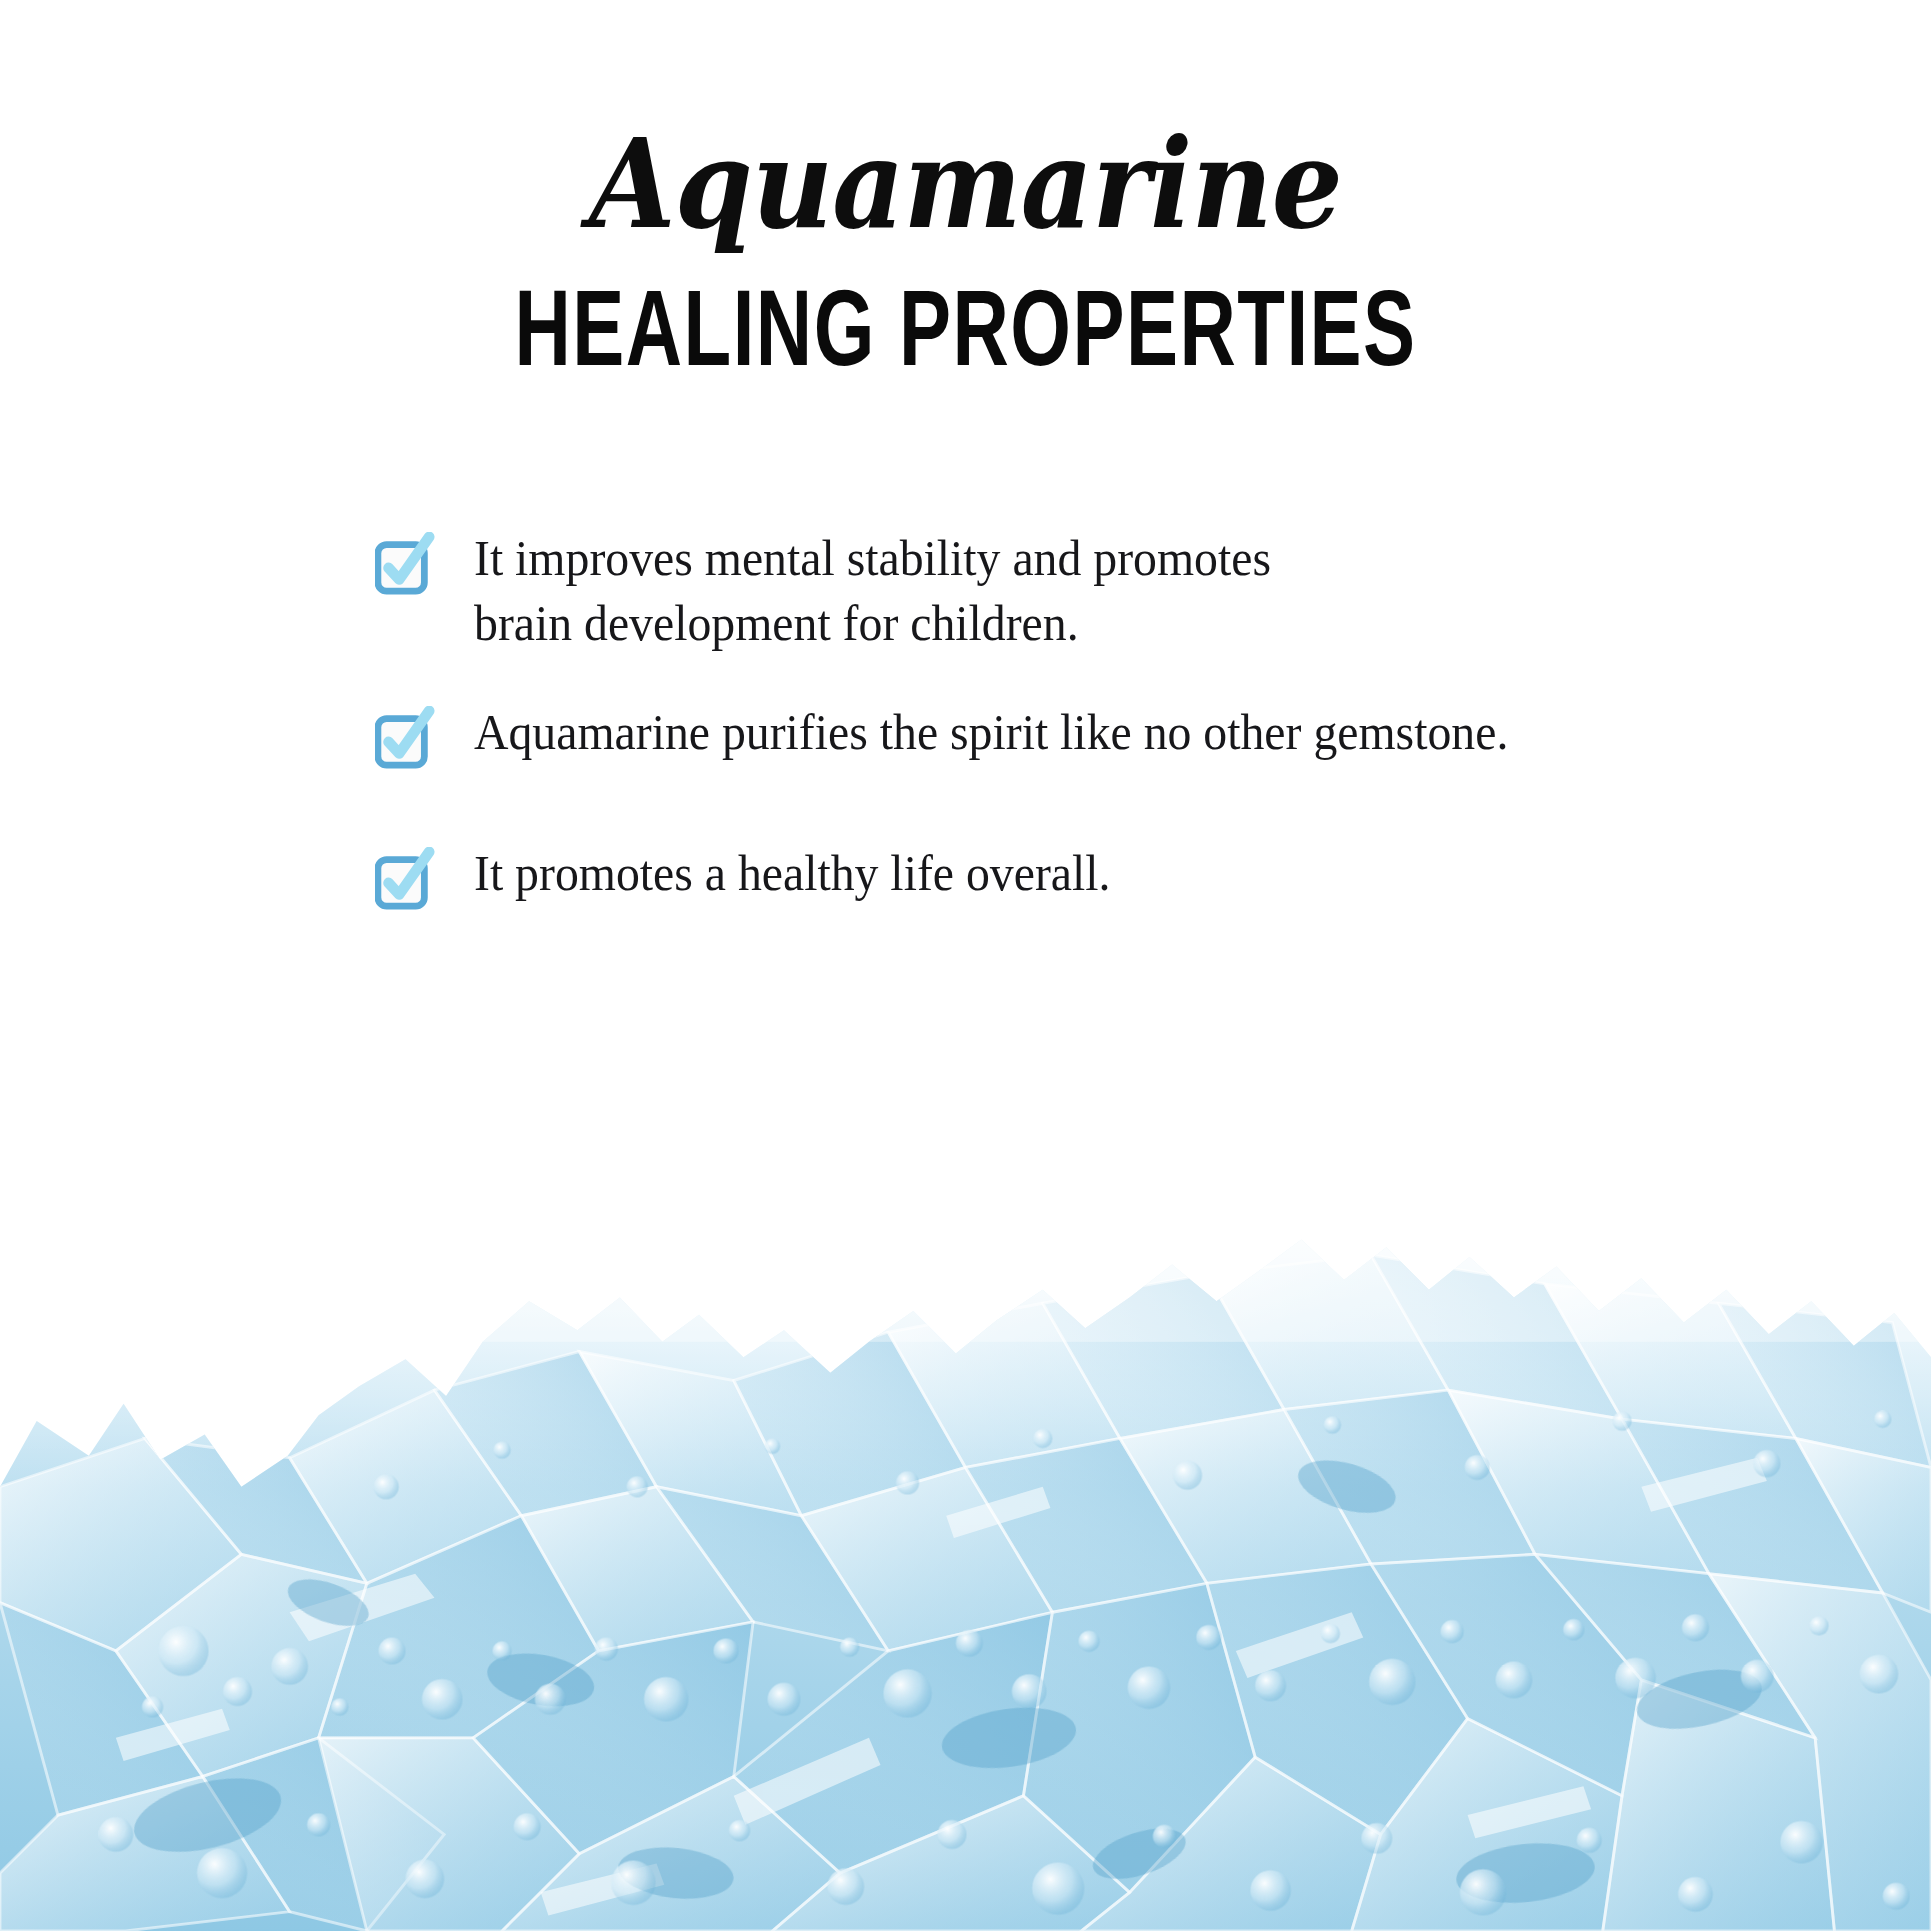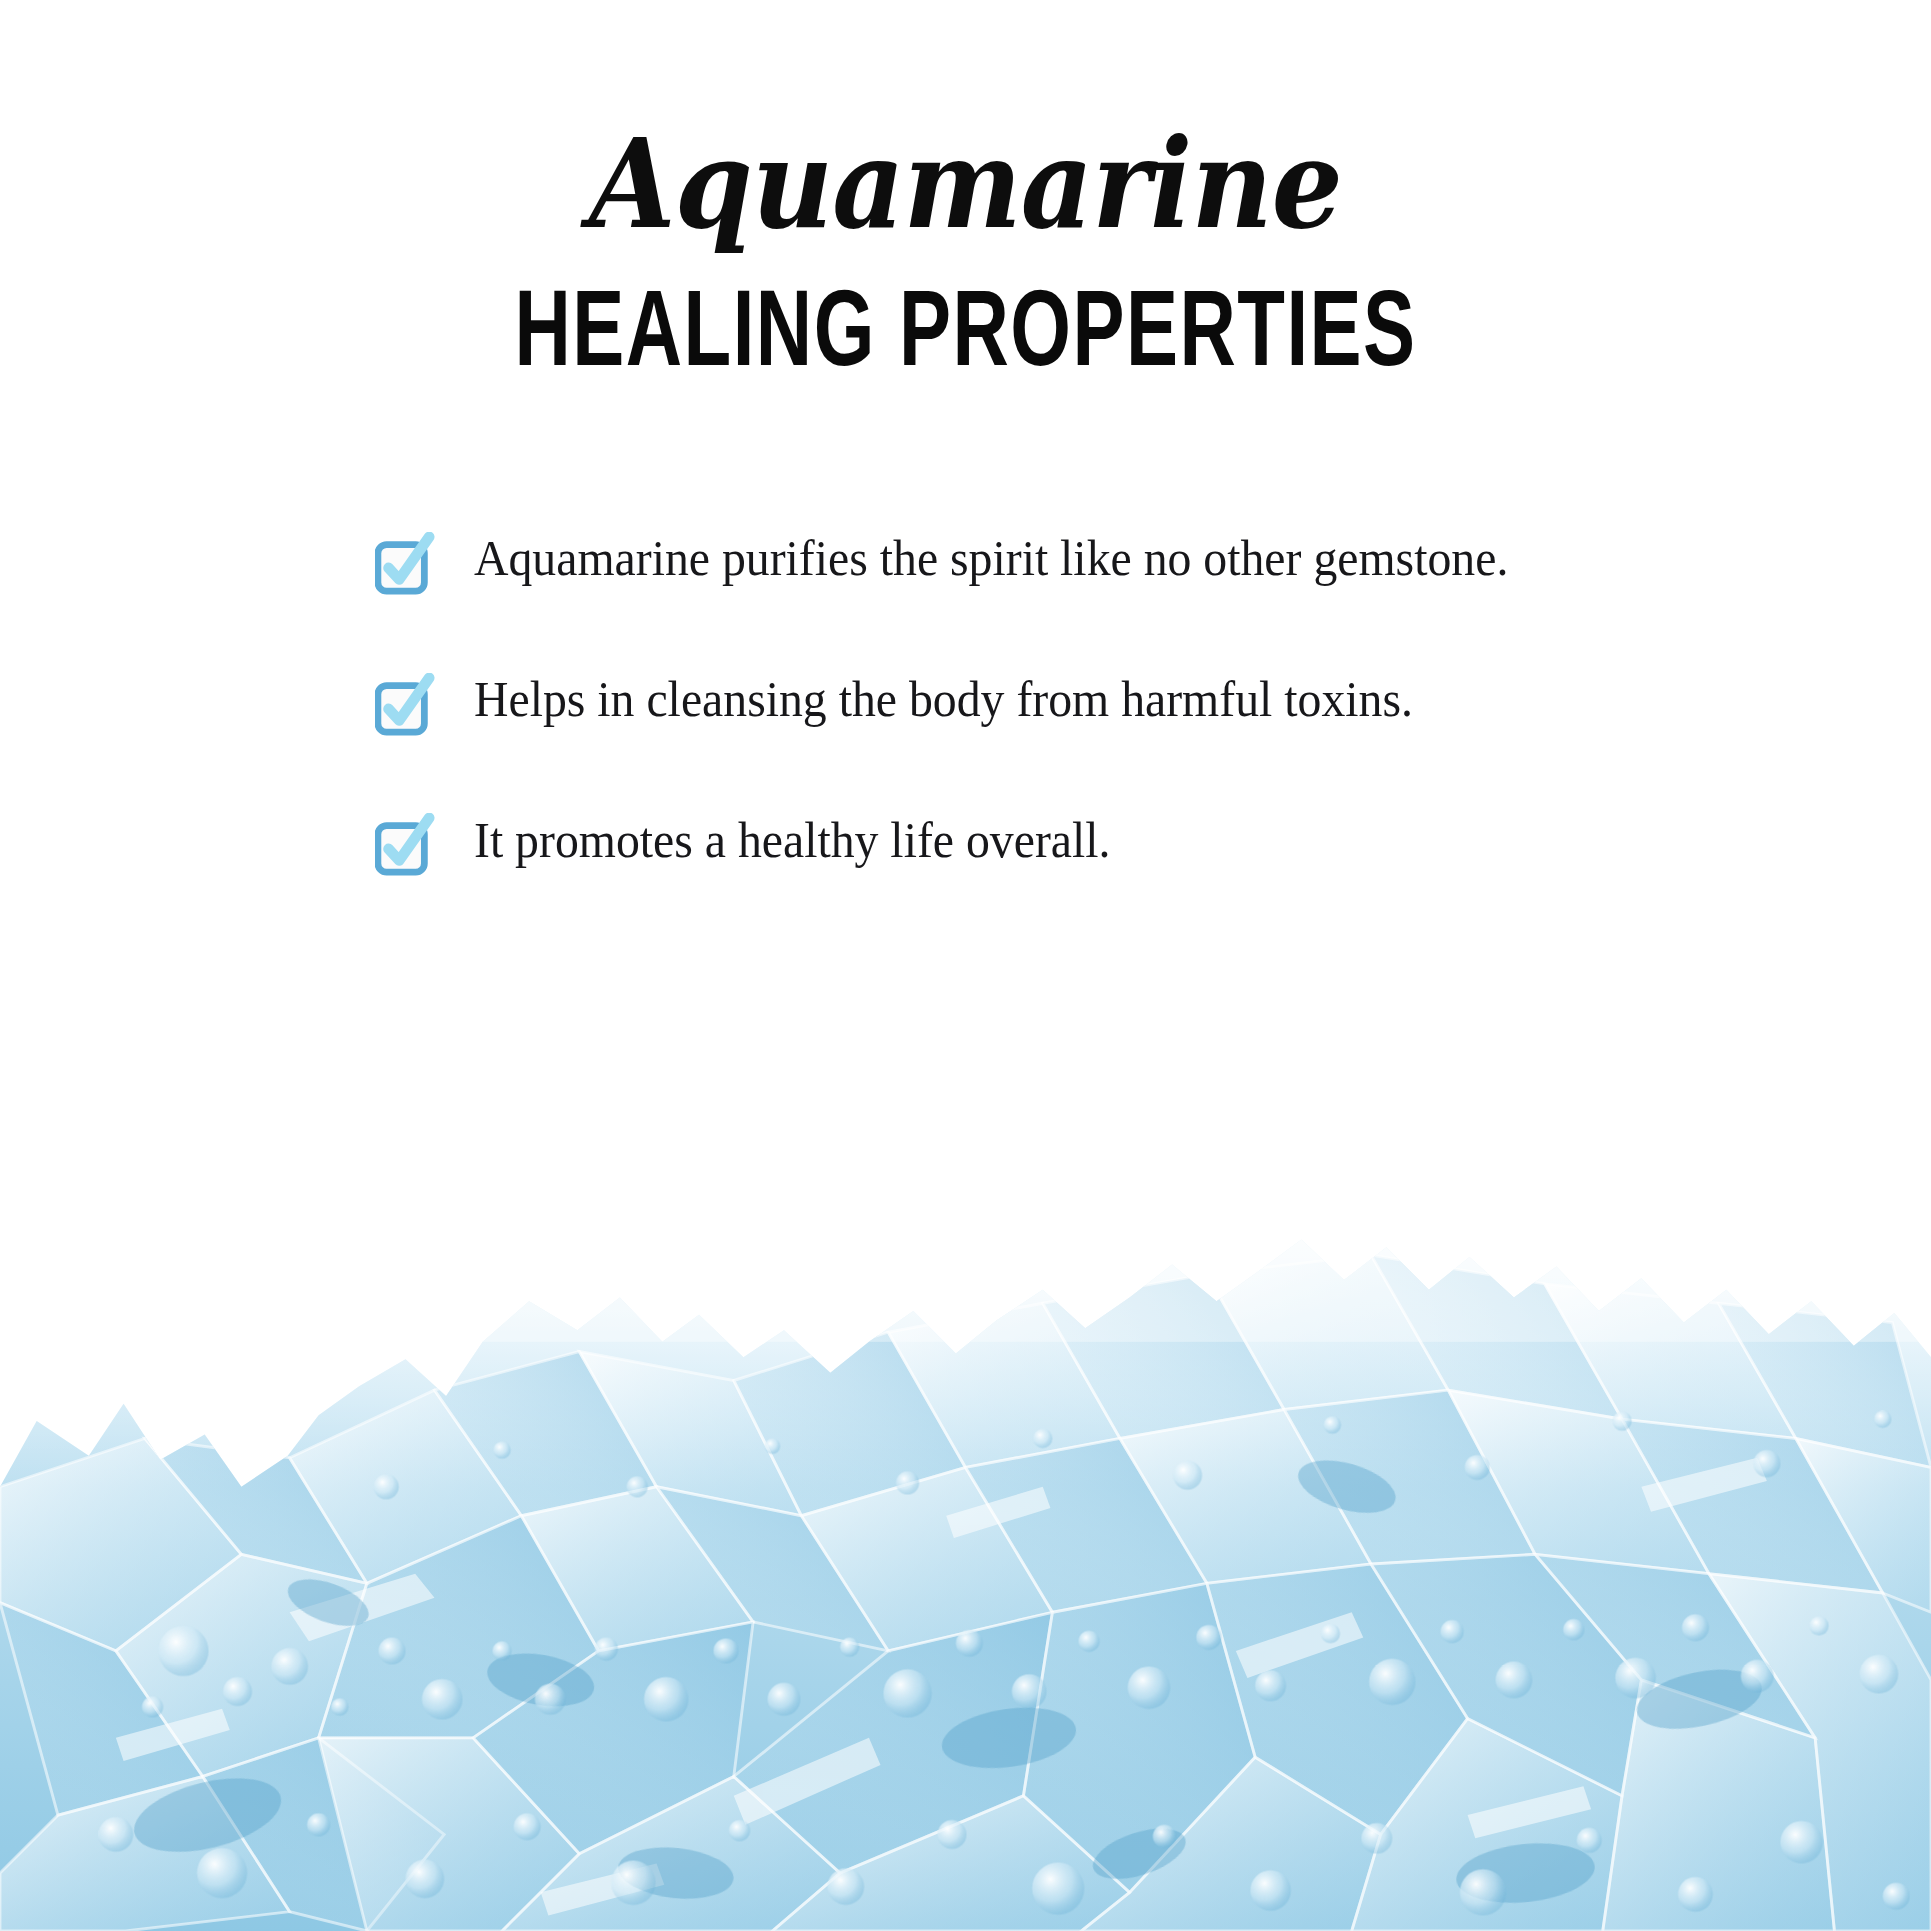--- a/index.html
+++ b/index.html
@@ -110,40 +110,41 @@
 <div id="poster">
 
   <div class="title-wrap">
     <div class="title-script">Aquamarine</div>
     <div class="title-sub">HEALING PROPERTIES</div>
   </div>
 
   <div class="list">
 
 
+    <div class="list-item gap-md">
+      <span class="checkbox-icon">
+        <svg viewBox="0 0 62 66" xmlns="http://www.w3.org/2000/svg">
+          <rect x="3" y="13" width="48" height="48" rx="9" ry="9" fill="#fbfbfb" stroke="#5aa9d6" stroke-width="7"></rect>
+          <path d="M14 37 L25 49 L56 5" fill="none" stroke="#9ddcf2" stroke-width="11" stroke-linecap="round" stroke-linejoin="round"></path>
+        </svg>
+      </span>
+      <span class="item-text">It improves mental stability and promotes
+brain development for children.</span>
+    </div>
 
     <div class="list-item gap-xl">
       <span class="checkbox-icon">
         <svg viewBox="0 0 62 66" xmlns="http://www.w3.org/2000/svg">
           <rect x="3" y="13" width="48" height="48" rx="9" ry="9" fill="#fbfbfb" stroke="#5aa9d6" stroke-width="7"></rect>
           <path d="M14 37 L25 49 L56 5" fill="none" stroke="#9ddcf2" stroke-width="11" stroke-linecap="round" stroke-linejoin="round"></path>
         </svg>
       </span>
       <span class="item-text">Aquamarine purifies the spirit like no other gemstone.</span>
     </div>
 
-    <div class="list-item gap-xl">
-      <span class="checkbox-icon">
-        <svg viewBox="0 0 62 66" xmlns="http://www.w3.org/2000/svg">
-          <rect x="3" y="13" width="48" height="48" rx="9" ry="9" fill="#fbfbfb" stroke="#5aa9d6" stroke-width="7"></rect>
-          <path d="M14 37 L25 49 L56 5" fill="none" stroke="#9ddcf2" stroke-width="11" stroke-linecap="round" stroke-linejoin="round"></path>
-        </svg>
-      </span>
-      <span class="item-text">Helps in cleansing the body from harmful toxins.</span>
-    </div>
 
     <div class="list-item">
       <span class="checkbox-icon">
         <svg viewBox="0 0 62 66" xmlns="http://www.w3.org/2000/svg">
           <rect x="3" y="13" width="48" height="48" rx="9" ry="9" fill="#fbfbfb" stroke="#5aa9d6" stroke-width="7"></rect>
           <path d="M14 37 L25 49 L56 5" fill="none" stroke="#9ddcf2" stroke-width="11" stroke-linecap="round" stroke-linejoin="round"></path>
         </svg>
       </span>
       <span class="item-text">It promotes a healthy life overall.</span>
     </div>

